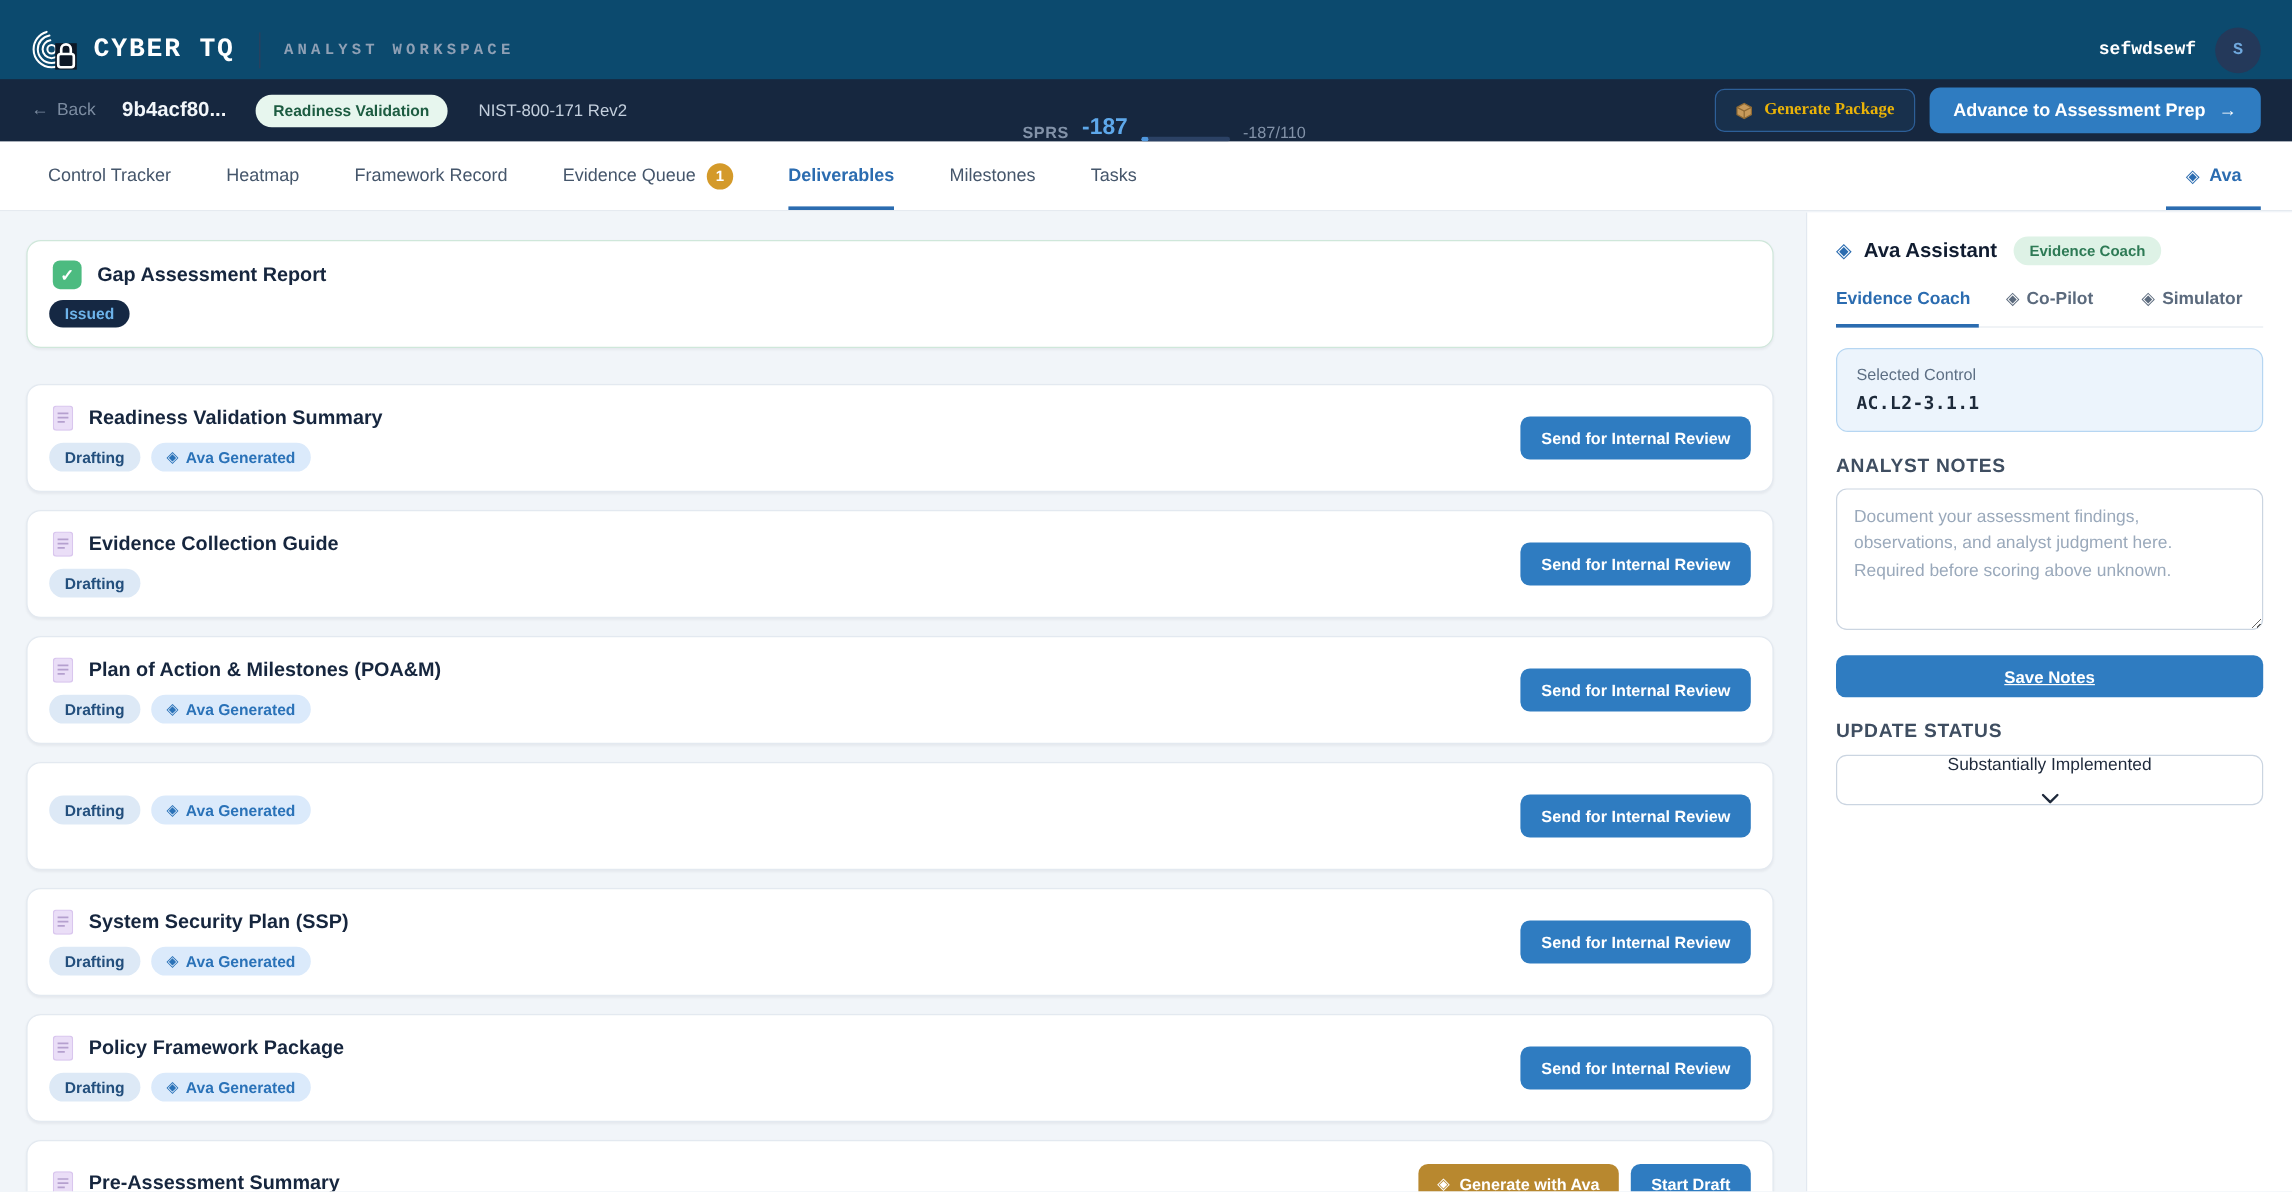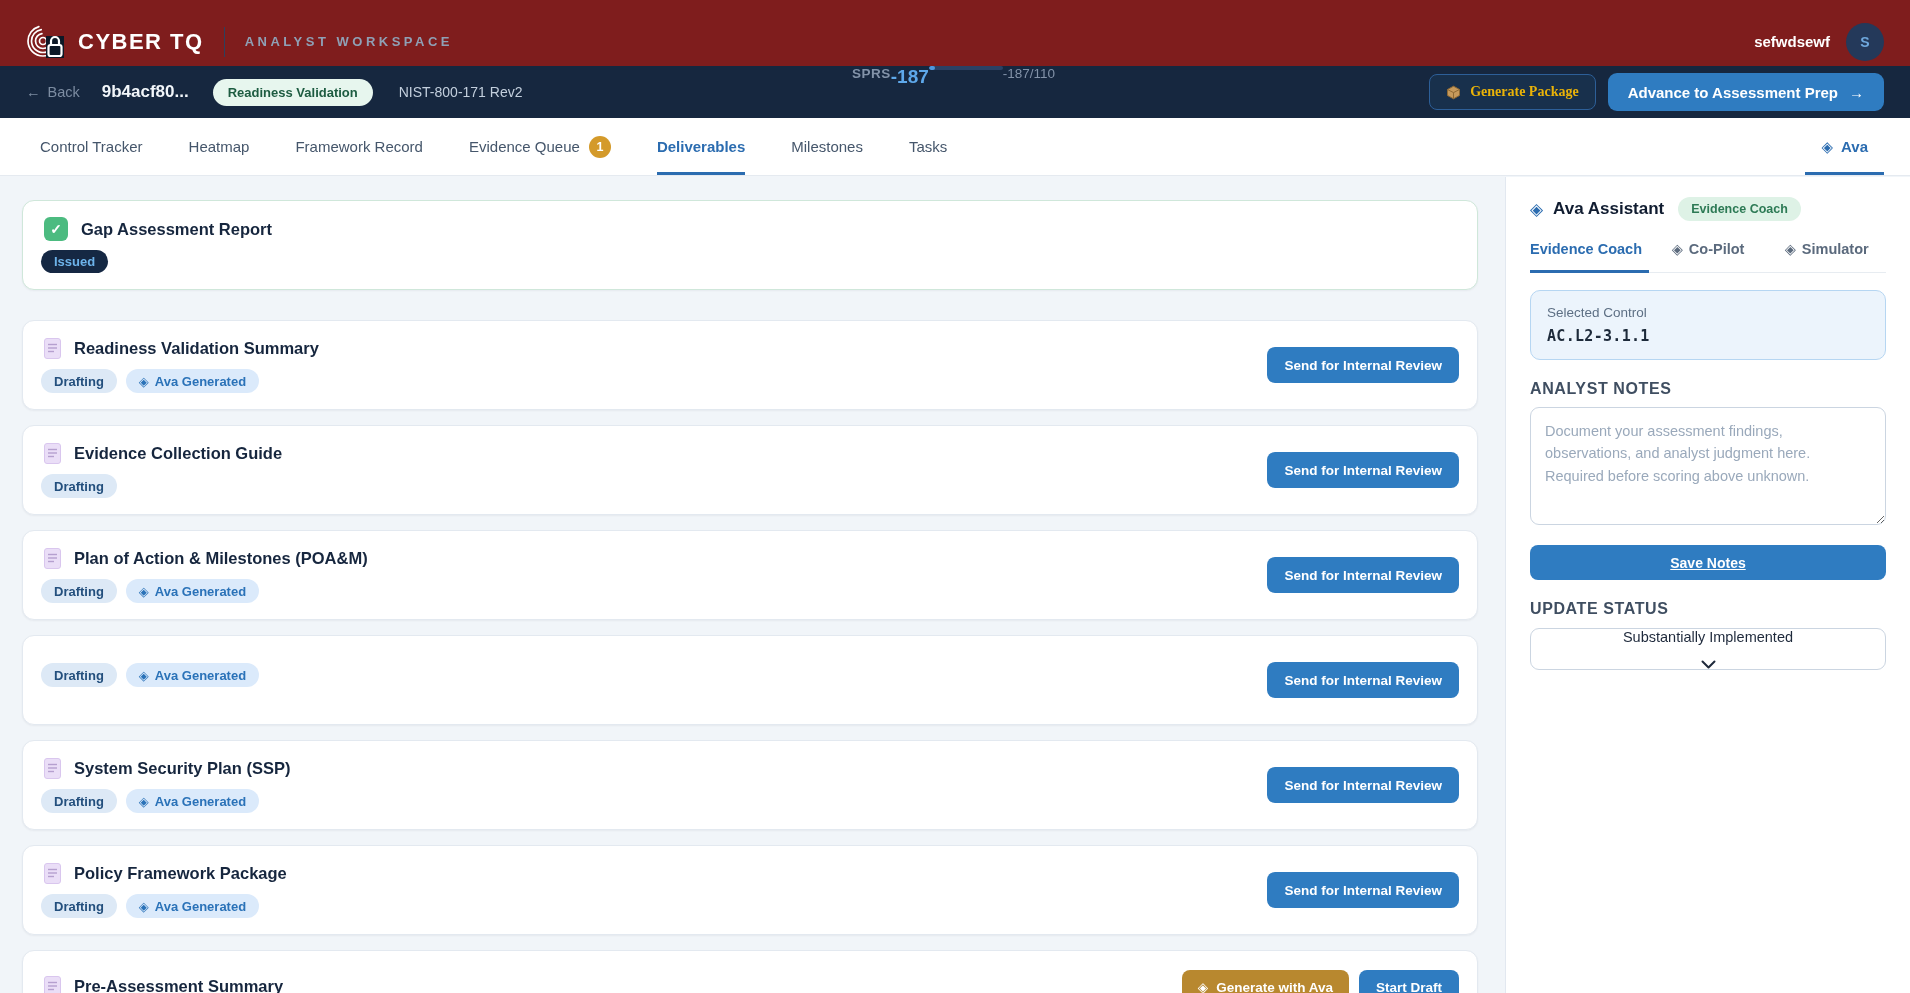--- a/index.html
+++ b/index.html
@@ -1,40 +1,40 @@
 <!DOCTYPE html>
 <html><head>
 <meta charset="utf-8">
 <style>
   * { margin:0; padding:0; box-sizing:border-box; }
   html,body { width:1910px; height:993px; overflow:hidden; }
   body { font-family:"Liberation Sans", sans-serif; background:#f1f5f9; position:relative; }
 
   
-  .topbar { position:absolute; top:0; left:0; right:0; height:83px; background:#7f1d1d;
-            display:flex; align-items:center; padding:0 26px; }
+  .topbar { position:absolute; top:0; left:0; right:0; height:83px; background:#0c4a6e;
+            display:flex; align-items:center; padding:0 26px;font-family:Liberation Mono, monospace; }
   .brand-wrap { display:flex; align-items:center; }
   .logo-svg { margin-right:10px; }
   .brand { color:#ffffff; font-size:22px; font-weight:800; letter-spacing:1.5px; }
   .divider-v { width:1px; height:30px; background:#2e405c; margin:0 20px; }
   .workspace { color:#8fa0b5; font-size:13px; letter-spacing:3.5px; font-weight:600; }
   .top-right { margin-left:auto; display:flex; align-items:center; gap:16px; }
   .username { color:#ffffff; font-size:15px; font-weight:700; }
   .avatar { width:38px; height:38px; border-radius:50%; background:#24395a; color:#6fa8dd;
             display:flex; align-items:center; justify-content:center; font-size:14px; font-weight:700; cursor:pointer; }
 
   
   .subbar { position:absolute; top:66px; left:0; right:0; height:52px; background:#16273f;
             display:flex; align-items:center; padding:0 26px; }
   .back { color:#7c8ca1; font-size:14.5px; display:flex; align-items:center; gap:7px; cursor:pointer; margin-right:22px; }
   .assess-id { color:#f2f6fa; font-size:17px; font-weight:800; margin-right:24px; }
   .phase-pill { background:#e7f6ee; color:#1d5c41; font-size:13px; font-weight:600;
                 padding:6px 15px; border-radius:15px; margin-right:26px; white-space:nowrap; }
   .framework { color:#c3cfdd; font-size:14px; }
-  .sprs-wrap { position:absolute; left:852px; top:0; bottom:0; display:flex; align-items:flex-start; gap:0; }
+  .sprs-wrap { position:absolute; left:852px; top:0; bottom:0; display:flex; align-items:flex-end; gap:11px; }
   .sprs-label { color:#8292a8; font-size:13.5px; font-weight:600; letter-spacing:0.5px; }
   .sprs-value { color:#5ea8ea; font-size:19px; font-weight:800; }
   .sprs-track { width:74px; height:4px; border-radius:2px; background:#2b4164; overflow:hidden; cursor:pointer; }
   .sprs-fill { height:100%; background:#4f97dd; border-radius:2px; width:8%; }
   .sprs-fraction { color:#8292a8; font-size:13.5px; }
   .sub-right { margin-left:auto; display:flex; gap:12px; align-items:center; }
   .btn-outline { height:36px; padding:0 16px; border-radius:8px; border:1px solid #2d5f98;
                  background:rgba(47,124,193,0.10); color:#eab308; font-size:14px; font-weight:600;
                  display:flex; align-items:center; gap:9px; cursor:pointer; font-family:Liberation Serif, serif; }
   .btn-advance { height:38px; padding:0 20px; border-radius:9px; background:#2f7cc1; border:none;

